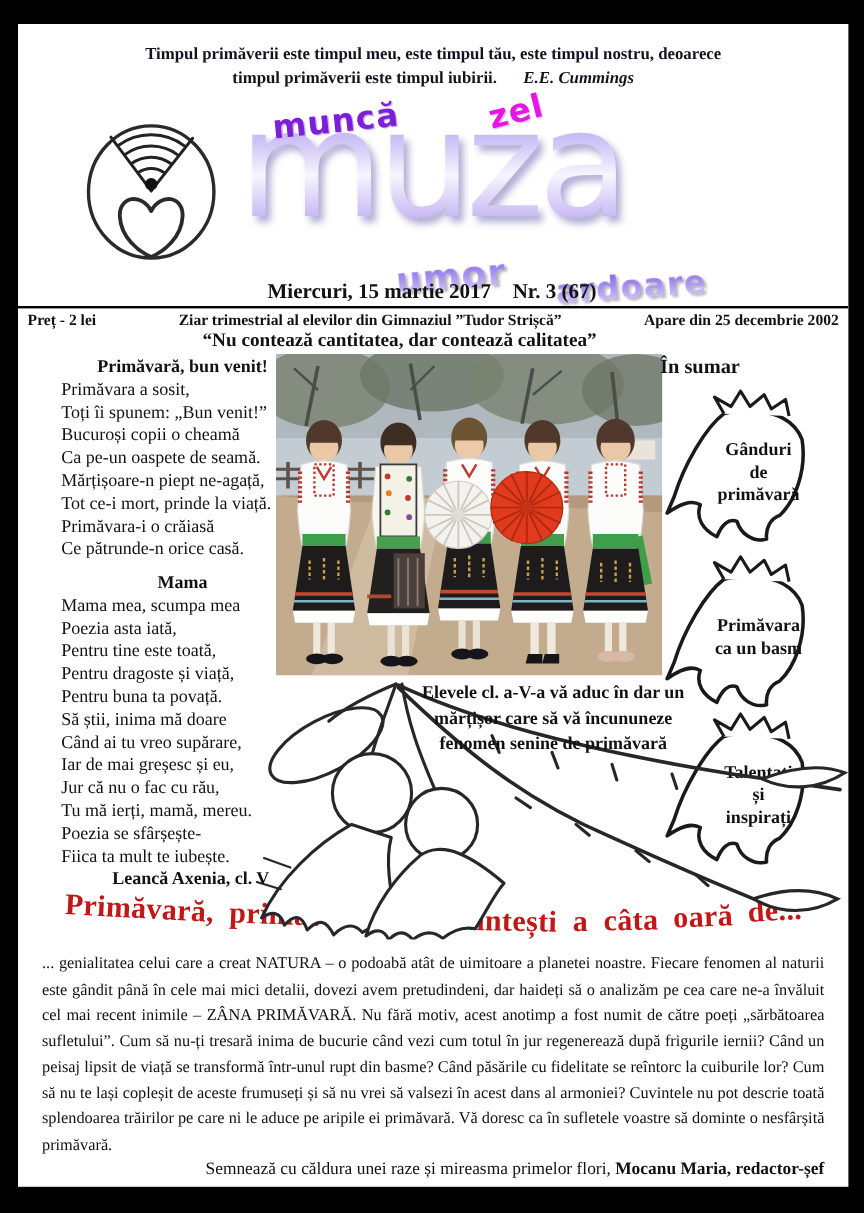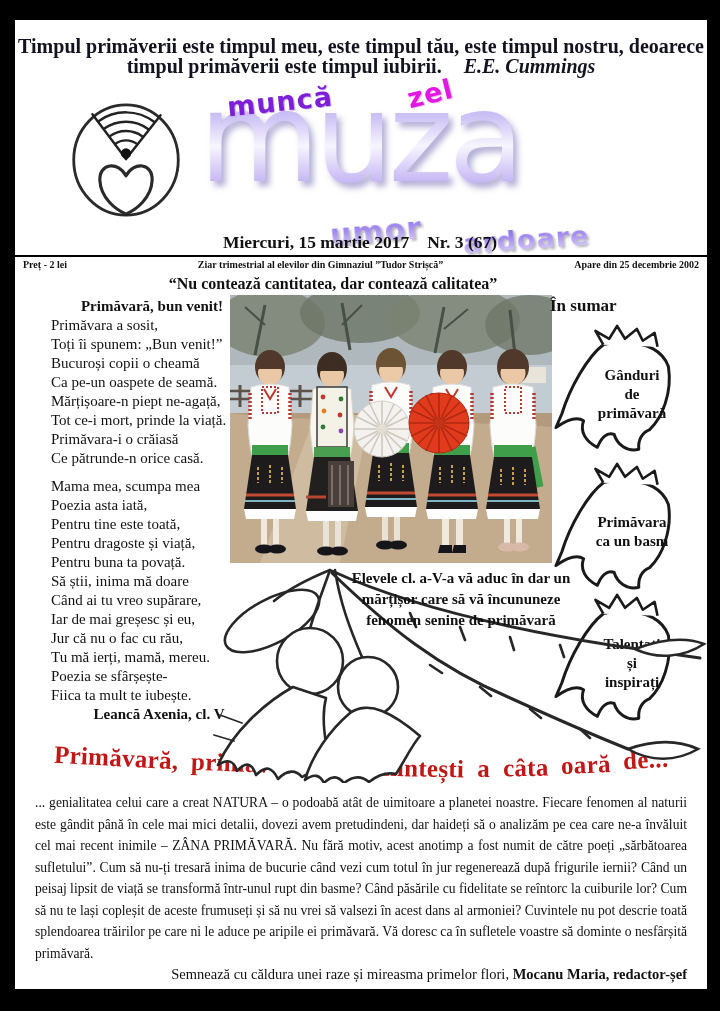--- a/index.html
+++ b/index.html
@@ -2,21 +2,21 @@
 <html lang="ro"><head>
 <meta charset="utf-8">
 <style>
   html,body{margin:0;padding:0;background:#000;}
   .canvas{position:relative;width:720px;height:1011px;background:#000;overflow:hidden;
           font-family:"Liberation Serif",serif;color:#111;}
   .page{position:absolute;left:15px;top:20px;width:692px;height:969px;background:#fff;overflow:hidden;}
 
   
   .quote{position:absolute;top:16px;left:0;width:100%;text-align:center;
-         font-weight:bold;font-size:20px;line-height:20px;color:#131320;}
+         font-weight:bold;font-size:14px;line-height:20px;color:#131320;}
   .quote .author{font-style:italic;margin-left:22px;}
 
   
   .masthead{position:absolute;top:58px;left:0;width:100%;height:160px;}
   .logo{position:absolute;left:55px;top:22px;}
   .mword{position:absolute;font-family:"DejaVu Sans",sans-serif;font-weight:bold;letter-spacing:1px;}
   .m-munca{left:212px;top:8px;font-size:27px;color:#7d1fd6;transform:rotate(-6deg);
            text-shadow:1px 1px 0 #cbb3ee;}
   .m-zel{left:392px;top:0px;font-size:27px;color:#e416e4;transform:rotate(-14deg);
          text-shadow:1px 1px 0 #f0b9ef;}
@@ -30,21 +30,21 @@
         background:linear-gradient(180deg,#8d79e6 0%,#cfc5f6 38%,#f7f5fe 55%,#c4b6f3 78%,#a691ec 100%);
         -webkit-background-clip:text;background-clip:text;color:transparent;
         filter:drop-shadow(4px 5px 3px rgba(100,90,170,.5));}
 
   
   .daterow{position:absolute;top:212px;left:0;width:100%;box-sizing:border-box;
            display:flex;justify-content:center;padding:0 24px 2px 22px;
            border-bottom:2.5px solid #000;font-weight:bold;font-size:17.5px;gap:18px;}
   .inforow{position:absolute;top:239px;left:0;width:100%;box-sizing:border-box;
            display:flex;justify-content:space-between;padding:0 8px;
-           font-weight:bold;font-size:10px;}
+           font-weight:bold;font-size:13px;}
   .motto{position:absolute;top:255px;left:0;width:100%;text-align:center;
          transform:translateX(-28px);font-weight:bold;font-size:16px;}
 
   
   .poems{position:absolute;left:32px;top:277px;width:196px;font-size:15px;line-height:19px;}
   .poem-title{font-weight:bold;text-align:center;padding-left:14px;}
   .poem-lines{white-space:pre-line;padding-left:4px;}
   .poem-author{font-weight:bold;text-align:center;padding-left:28px;}
   .poem+.poem{margin-top:9px;}
 
@@ -136,20 +136,21 @@
         <div class="poem-lines">Primăvara a sosit,
 Toți îi spunem: „Bun venit!”
 Bucuroși copii o cheamă
 Ca pe-un oaspete de seamă.
 Mărțișoare-n piept ne-agață,
 Tot ce-i mort, prinde la viață.
 Primăvara-i o crăiasă
 Ce pătrunde-n orice casă.</div>
       </div>
       <div class="poem">
+        <div class="poem-title">Mama</div>
         <div class="poem-lines">Mama mea, scumpa mea
 Poezia asta iată,
 Pentru tine este toată,
 Pentru dragoste și viață,
 Pentru buna ta povață.
 Să știi, inima mă doare
 Când ai tu vreo supărare,
 Iar de mai greșesc și eu,
 Jur că nu o fac cu rău,
 Tu mă ierți, mamă, mereu.

